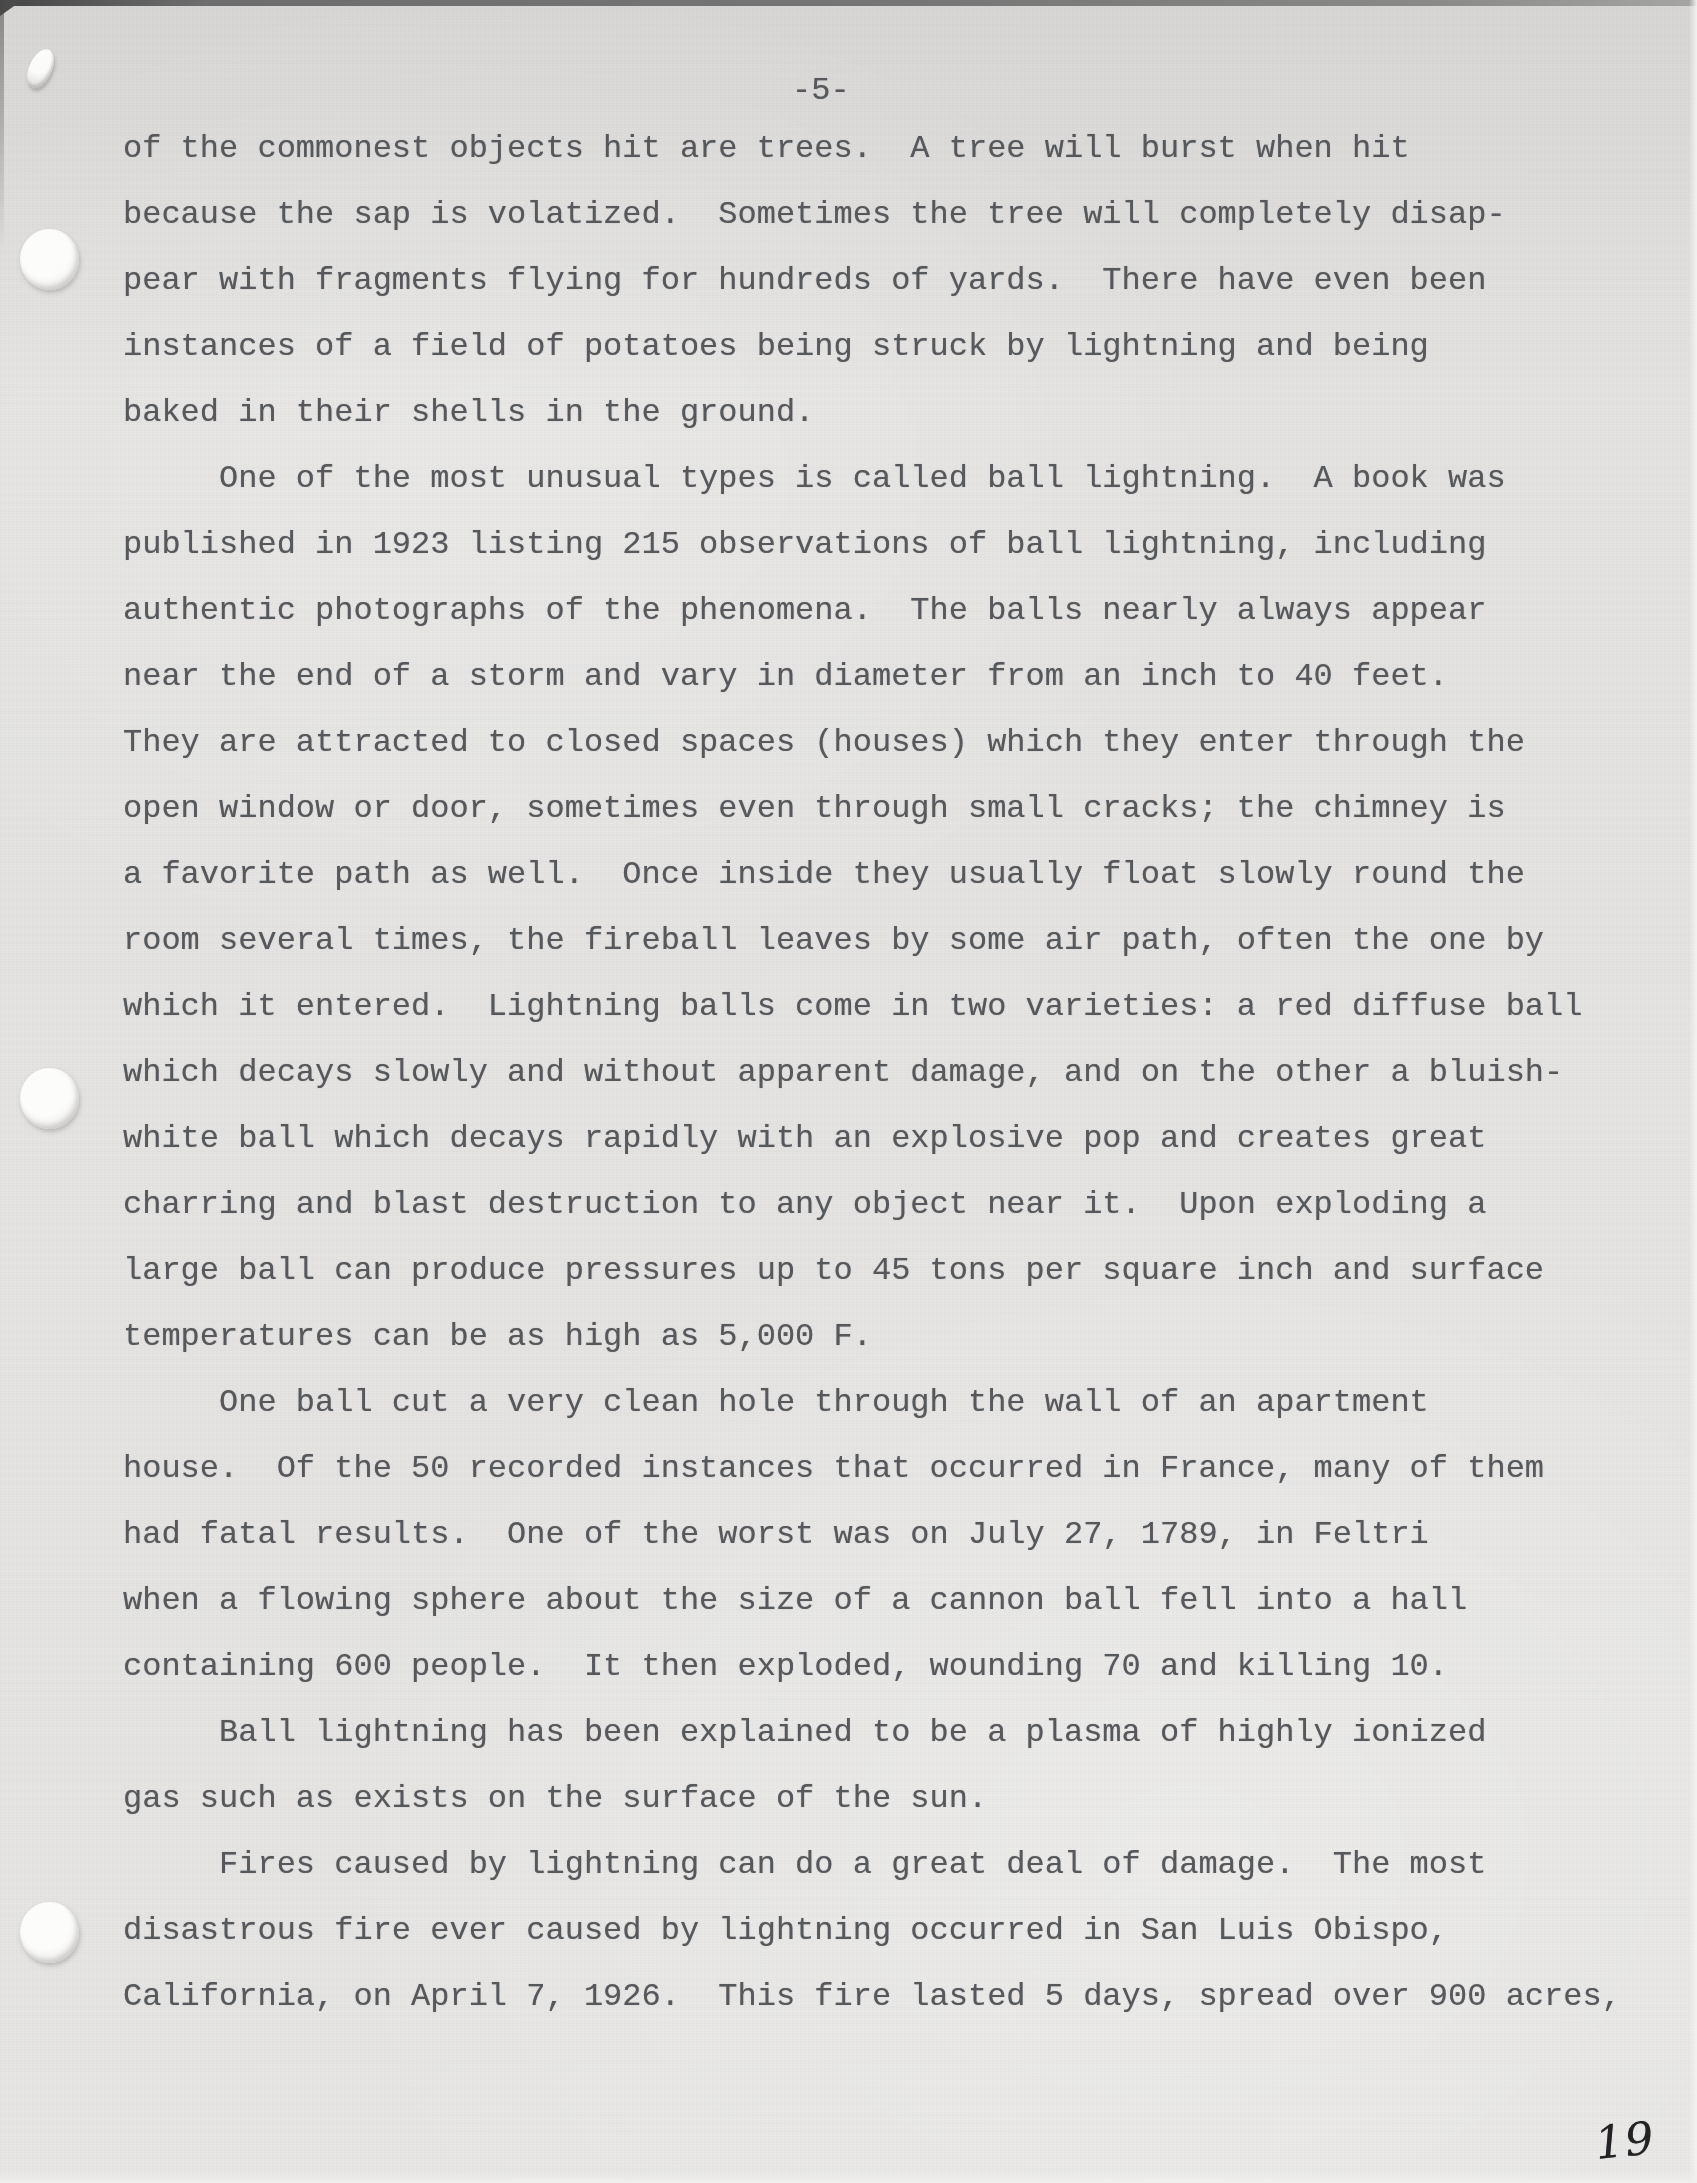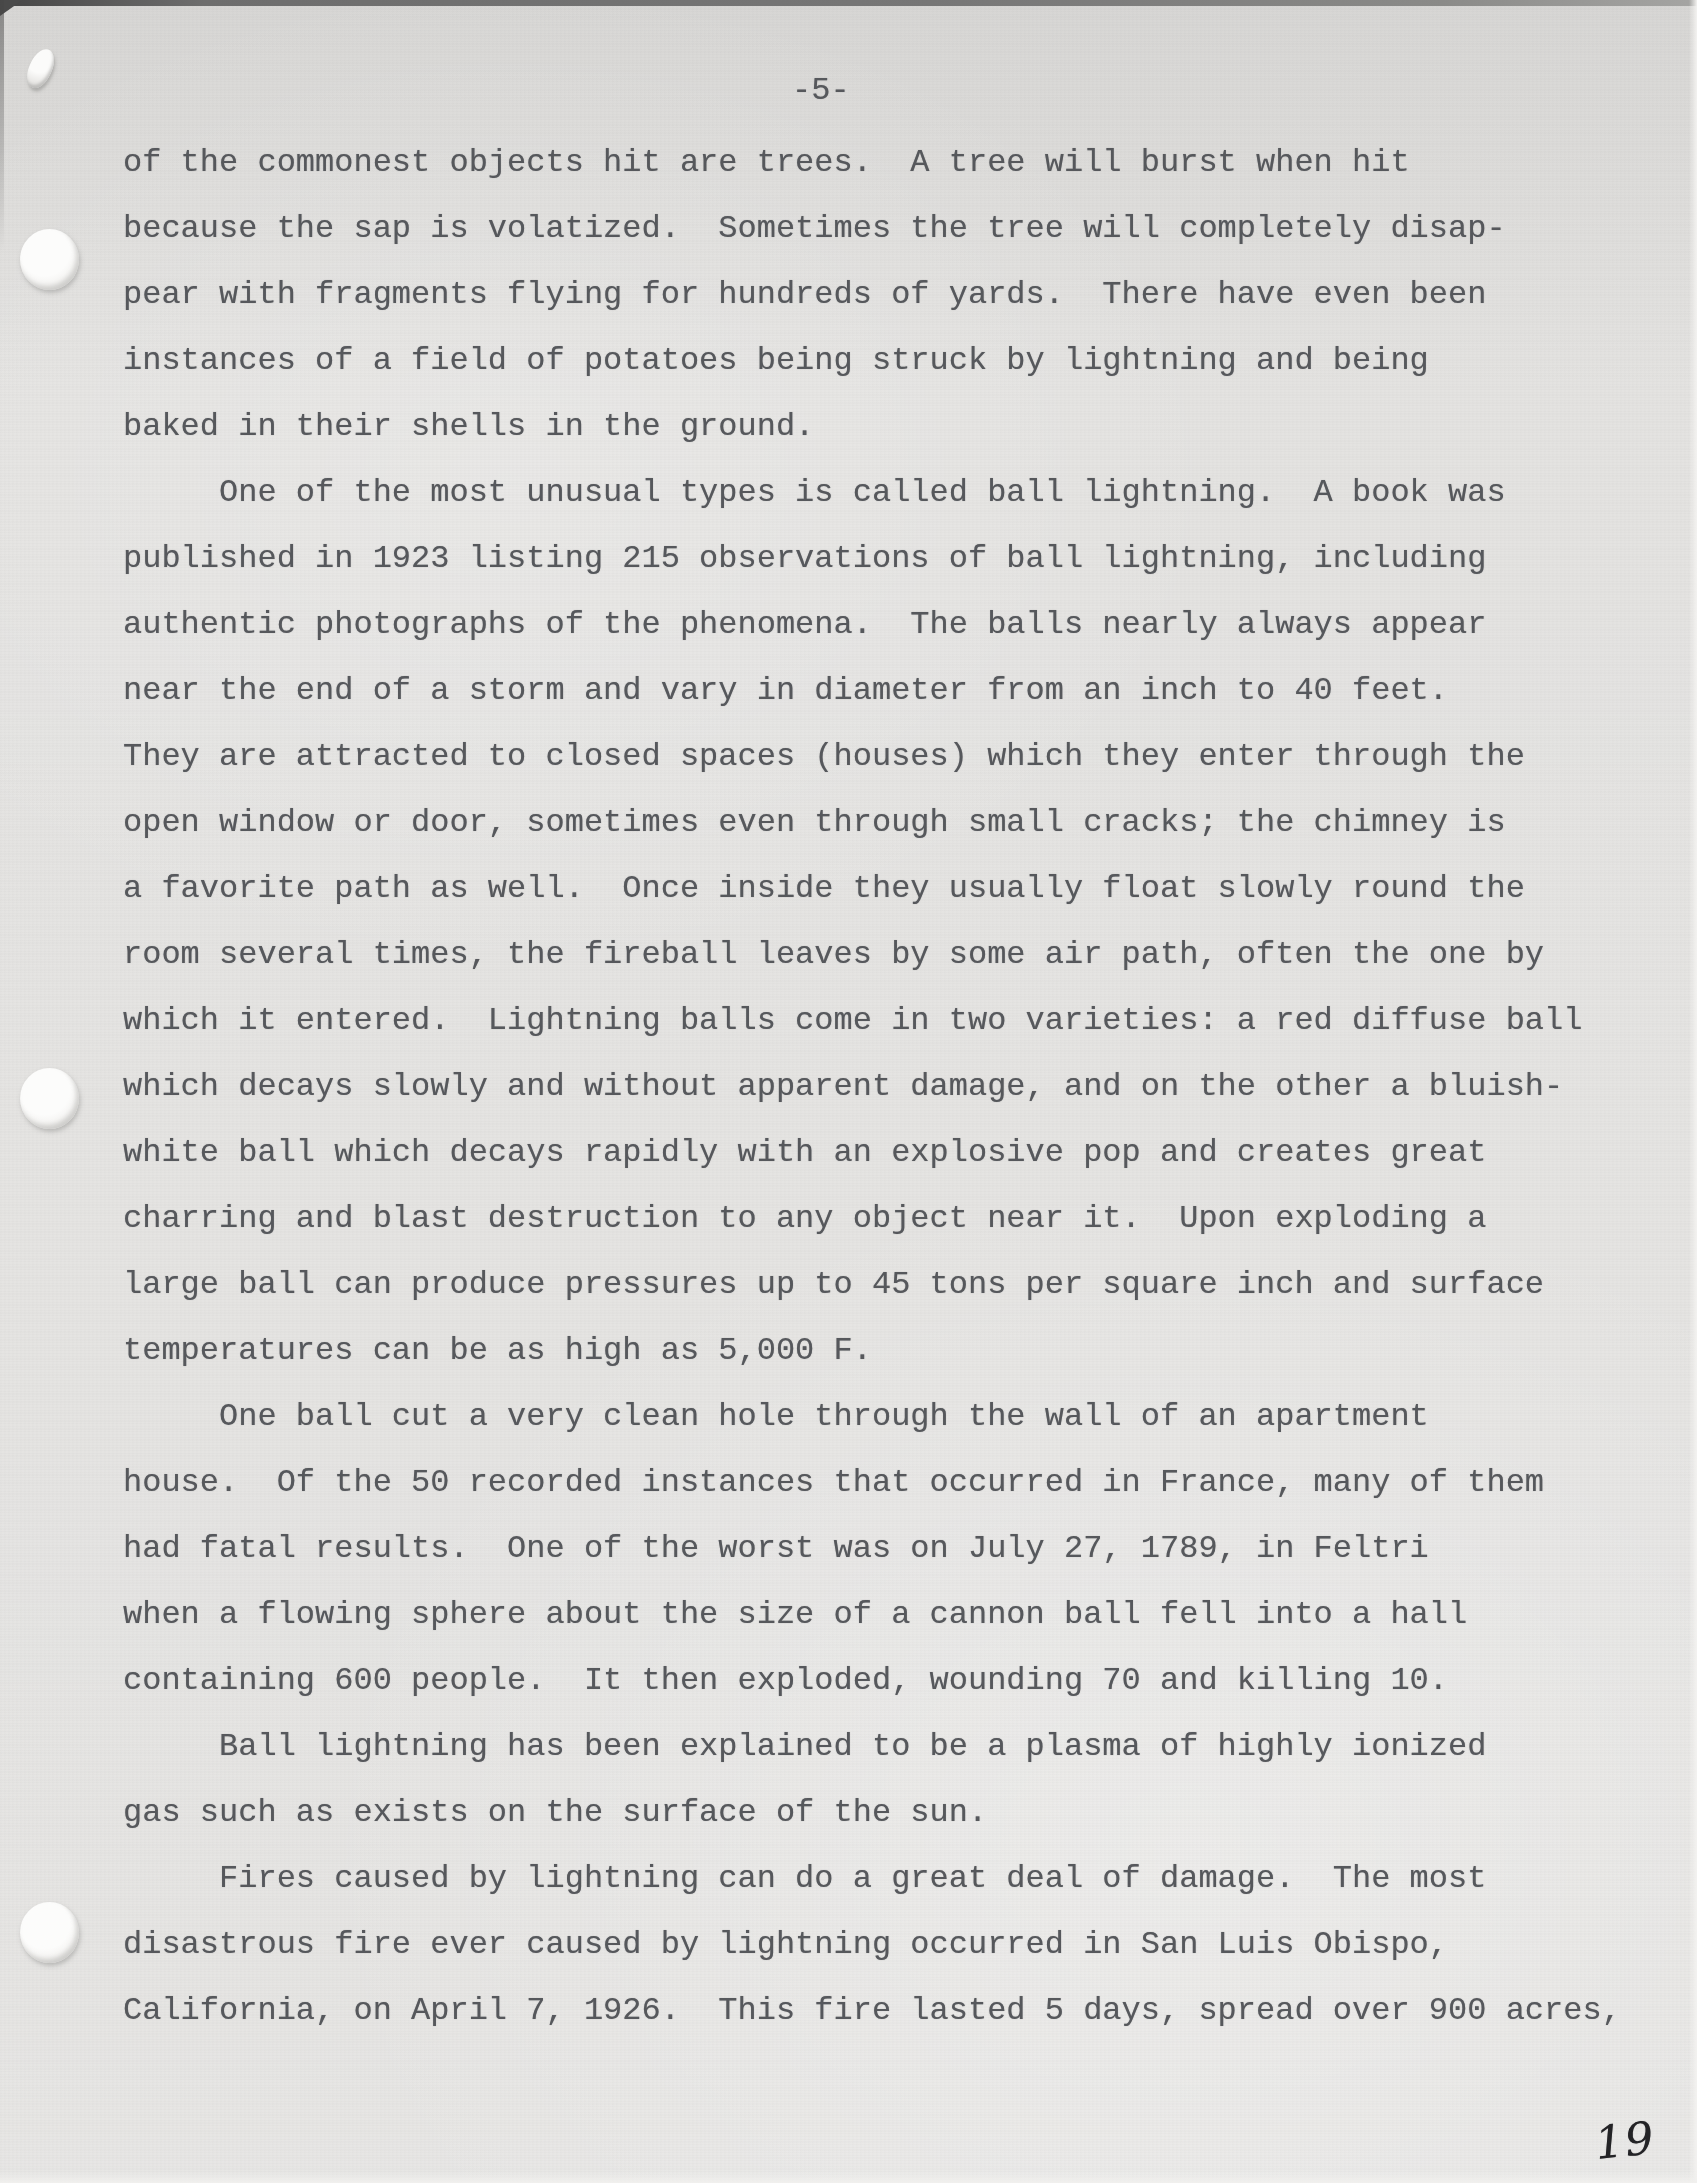--- a/index.html
+++ b/index.html
@@ -55,21 +55,21 @@
   .hole-2 { top: 1068px; }
   .hole-3 { top: 1902px; }
   .page-number {
     position: absolute; left: 792px; top: 71px;
     font-size: 32px; line-height: 40px;
     color: #56585c;
     text-shadow: 0 0 0.9px rgba(86,88,92,0.55);
     white-space: pre;
   }
   .body-text {
-    position: absolute; left: 123px; top: 130px;
+    position: absolute; left: 123px; top: 116px;
     font-size: 32px; line-height: 66px;
     color: #56585c;
     text-shadow: 0 0 0.9px rgba(86,88,92,0.5);
     white-space: pre;
   }
   .handwritten-number {
     position: absolute; left: 1595px; top: 2115px;
     font-family: "DejaVu Serif", serif;
     font-style: italic;
     font-size: 45px; line-height: 51px;

